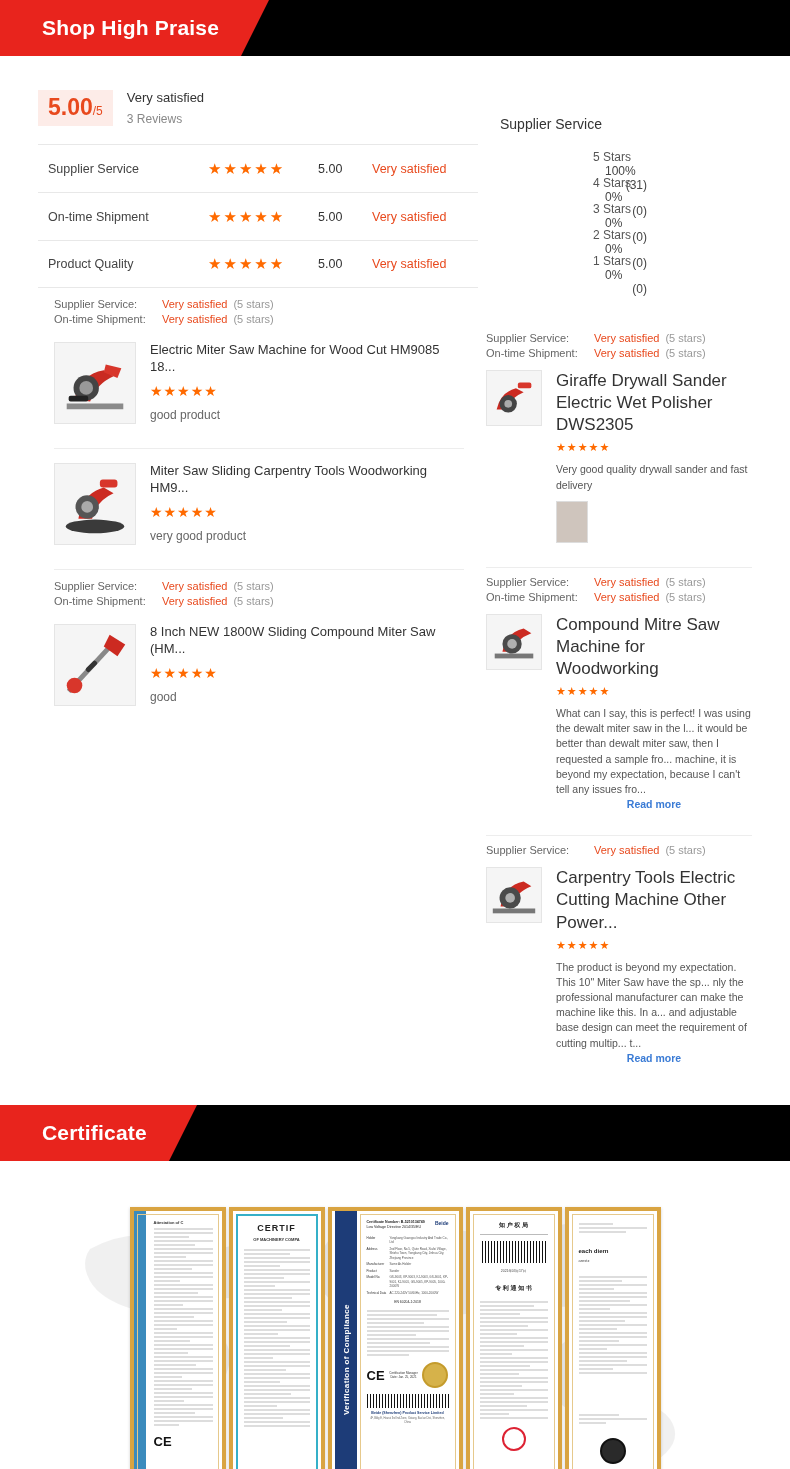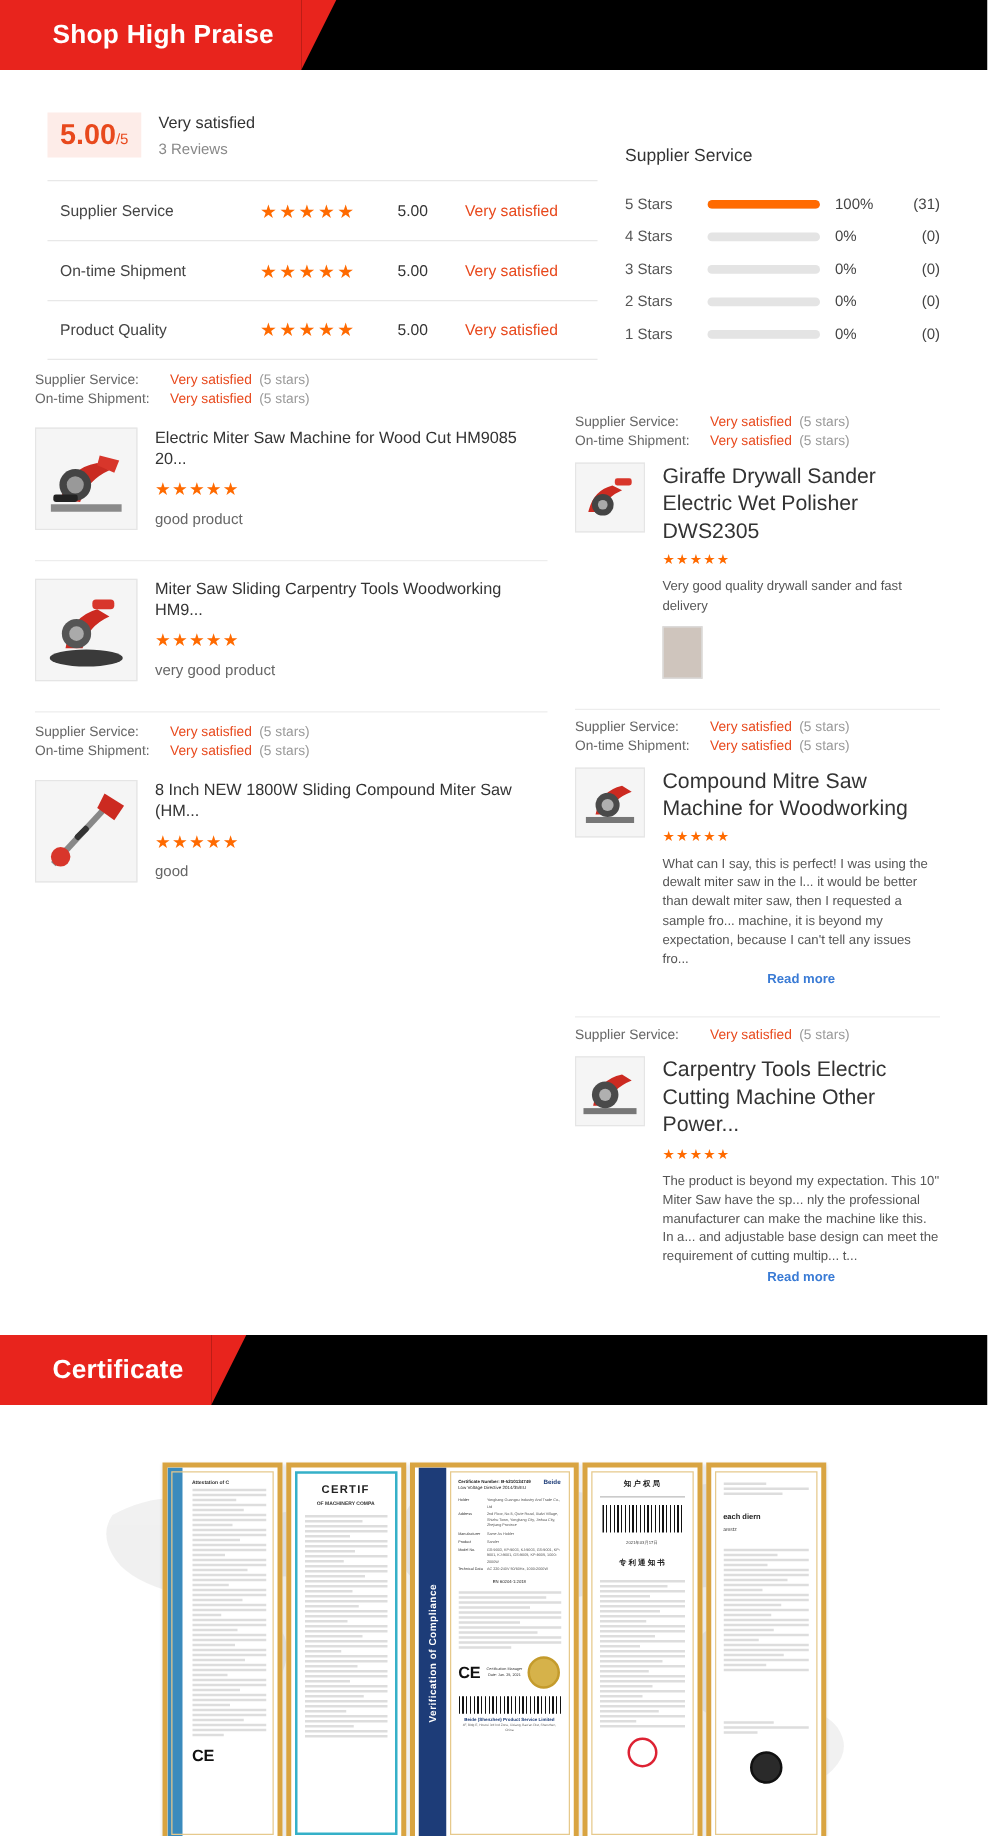--- a/index.html
+++ b/index.html
@@ -107,38 +107,39 @@
     font-size: 14px;
     color: #333;
     margin-bottom: 18px;
   }
   .bar-row {
     display: flex;
     align-items: center;
     height: 26px;
     font-size: 12px;
     color: #555;
+    flex-direction: column;
   }
   .bar-label { width: 66px; }
   .bar-track {
     flex: 1;
     height: 7px;
     background: #e4e4e4;
     border-radius: 4px;
     overflow: hidden;
     margin-right: 12px;
   }
   .bar-fill { height: 7px; background: #ff6a00; border-radius: 4px; }
   .bar-pct { width: 42px; text-align: left; color: #444; }
   .bar-cnt { width: 42px; text-align: right; color: #444; }
 
   
   .reviews {
     display: flex;
-    padding: 10px 38px 0 28px;
+    padding: 10px 38px 0 54px;
     gap: 22px;
     align-items: flex-start;
   }
   .col-left { width: 410px; }
   .col-right { flex: 1; }
 
   .meta-line { display: flex; font-size: 11px; margin-bottom: 3px; }
   .meta-key { color: #666; width: 108px; }
   .meta-val { color: #e8491d; }
   .meta-stars { color: #999; margin-left: 6px; }
@@ -359,21 +360,21 @@
               <rect width="82" height="82" fill="#f5f5f5"></rect>
               <path d="M12 62 h58 v6 h-58 z" fill="#8a8a8a"></path>
               <path d="M20 58 q6 -26 30 -30 l10 6 q-18 8 -24 26 z" fill="#c92b22"></path>
               <circle cx="32" cy="46" r="13" fill="#444"></circle>
               <circle cx="32" cy="46" r="7" fill="#999"></circle>
               <path d="M52 22 l16 4 -4 10 -14 -6 z" fill="#d8362b"></path>
               <rect x="14" y="54" width="20" height="6" rx="2" fill="#222"></rect>
             </svg>
           </div>
           <div>
-            <div class="rv-title">Electric Miter Saw Machine for Wood Cut HM9085 20...</div>
+            <div class="rv-title">Electric Miter Saw Machine for Wood Cut HM9085 18...</div>
             <div class="rv-stars">★★★★★</div>
             <div class="rv-text">good product</div>
           </div>
         </div>
       </div>
 
       <div class="divider"></div>
 
       <div class="review-block">
         <div class="review-body">

